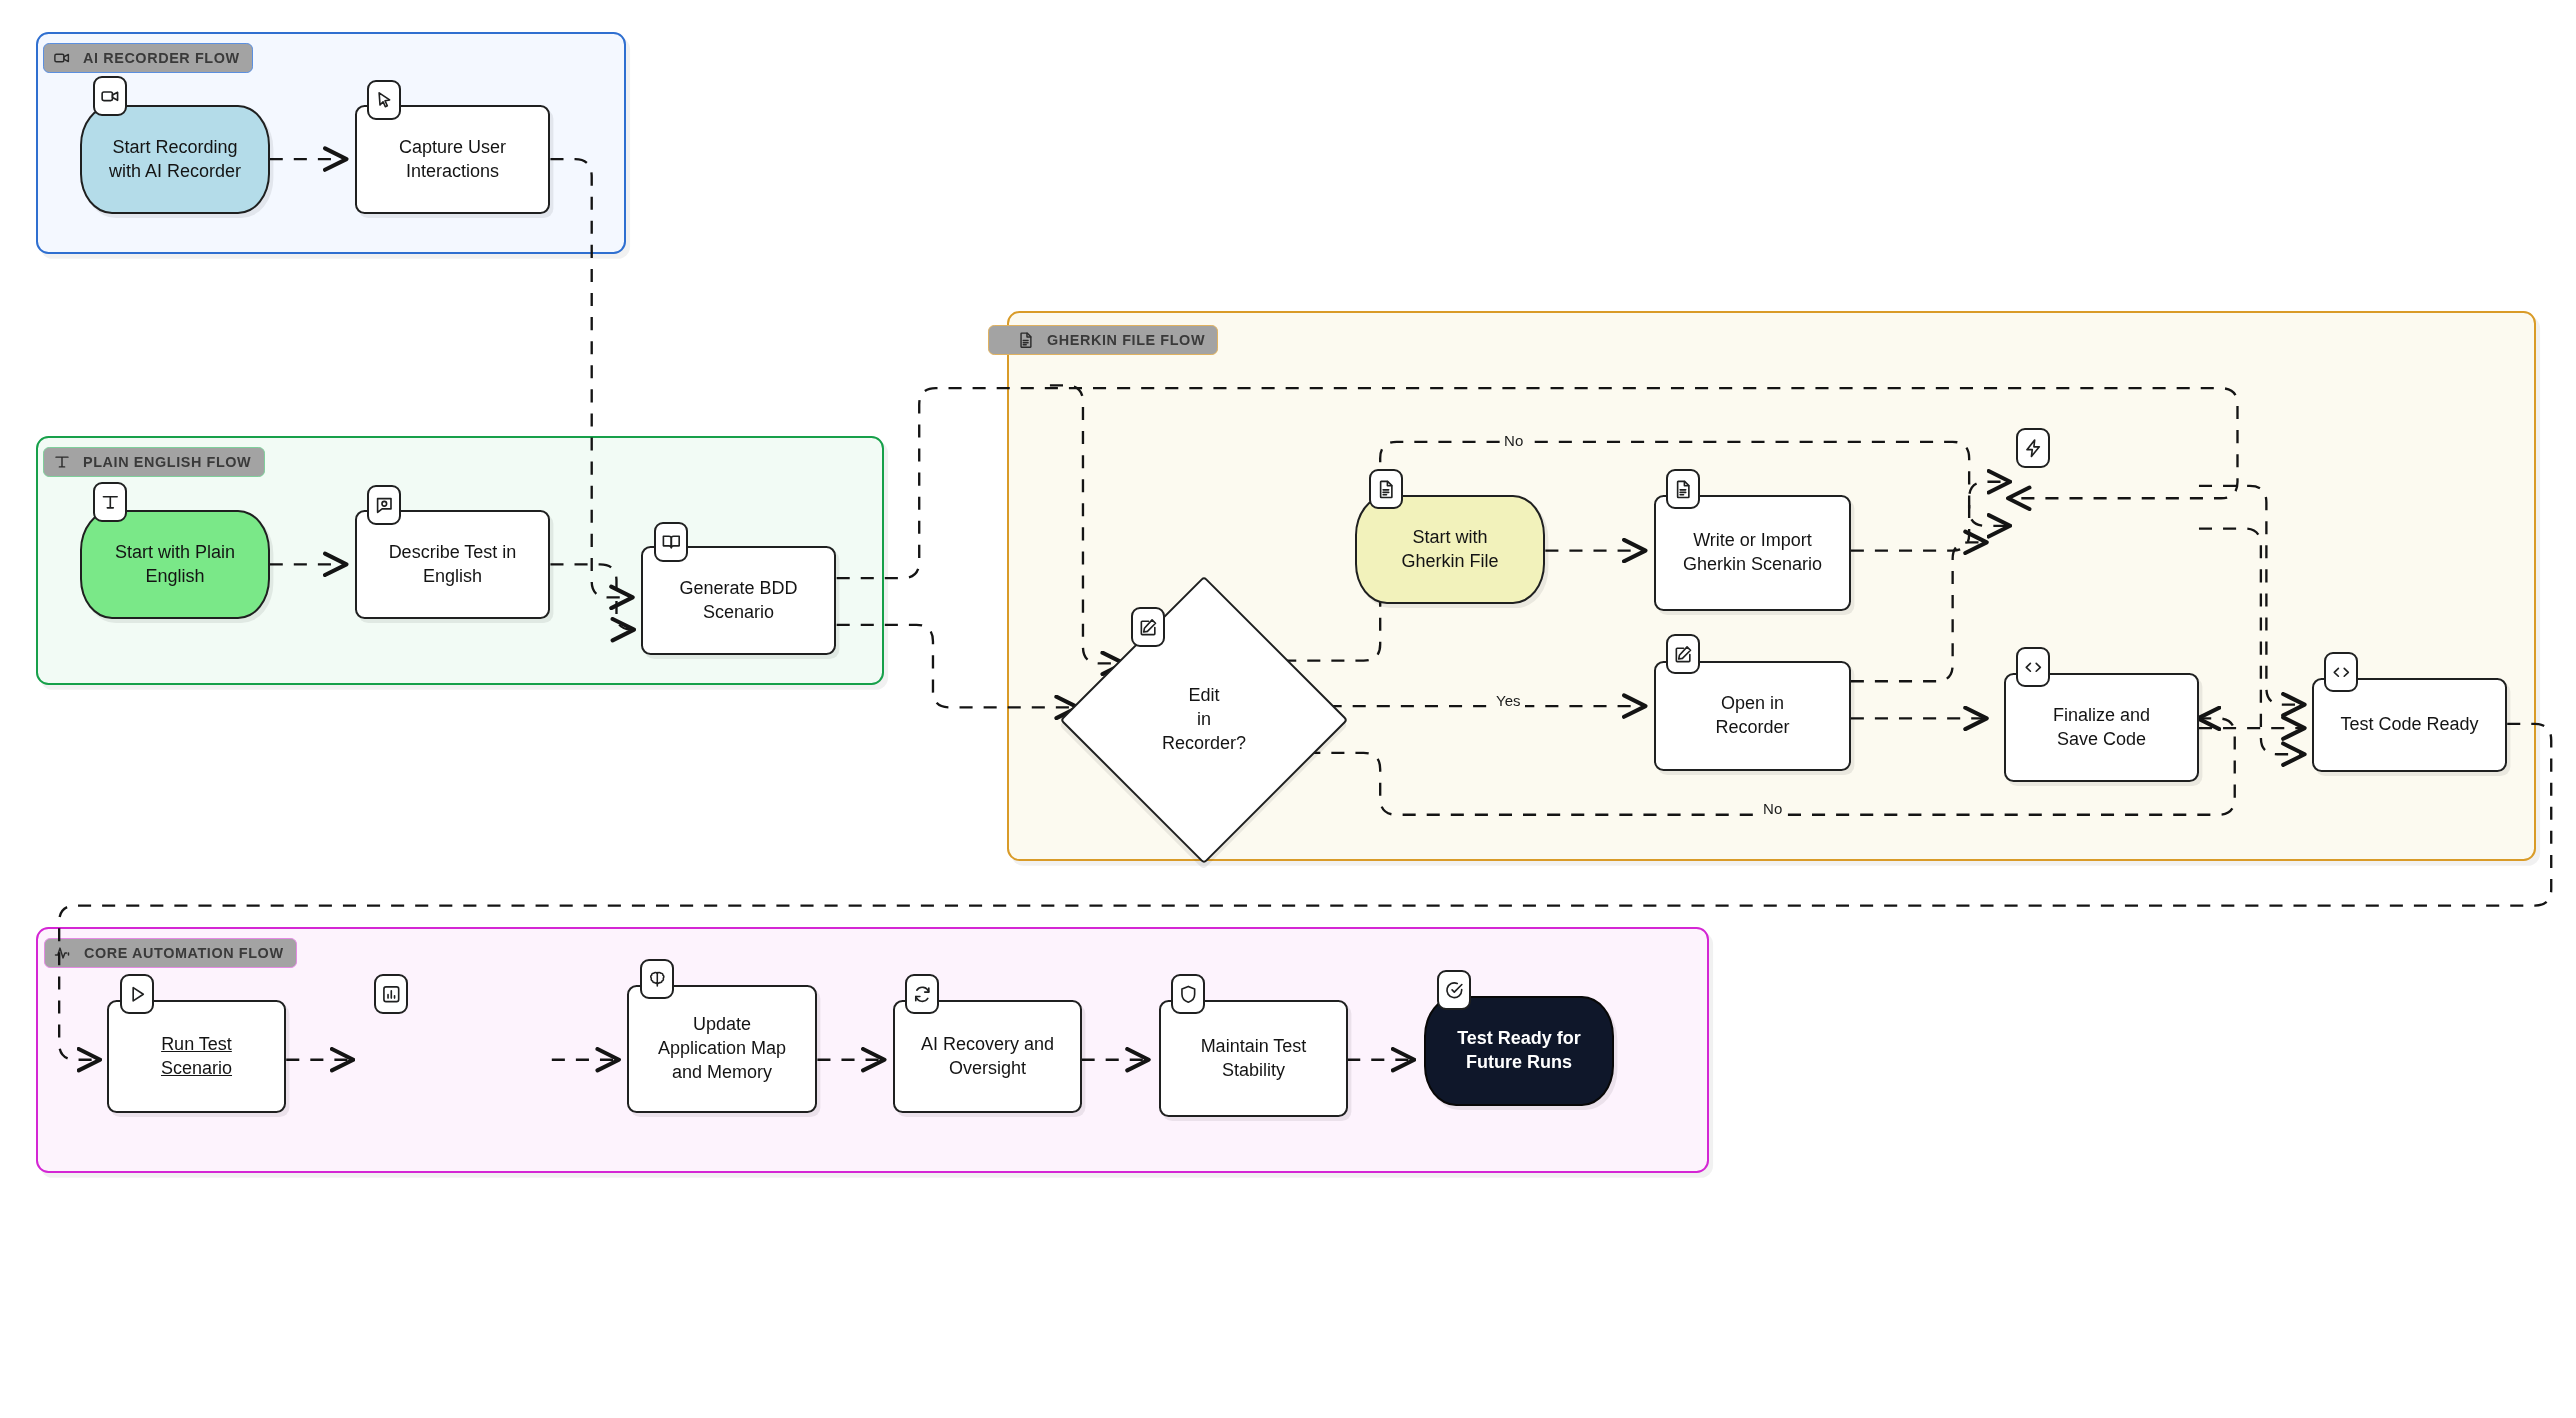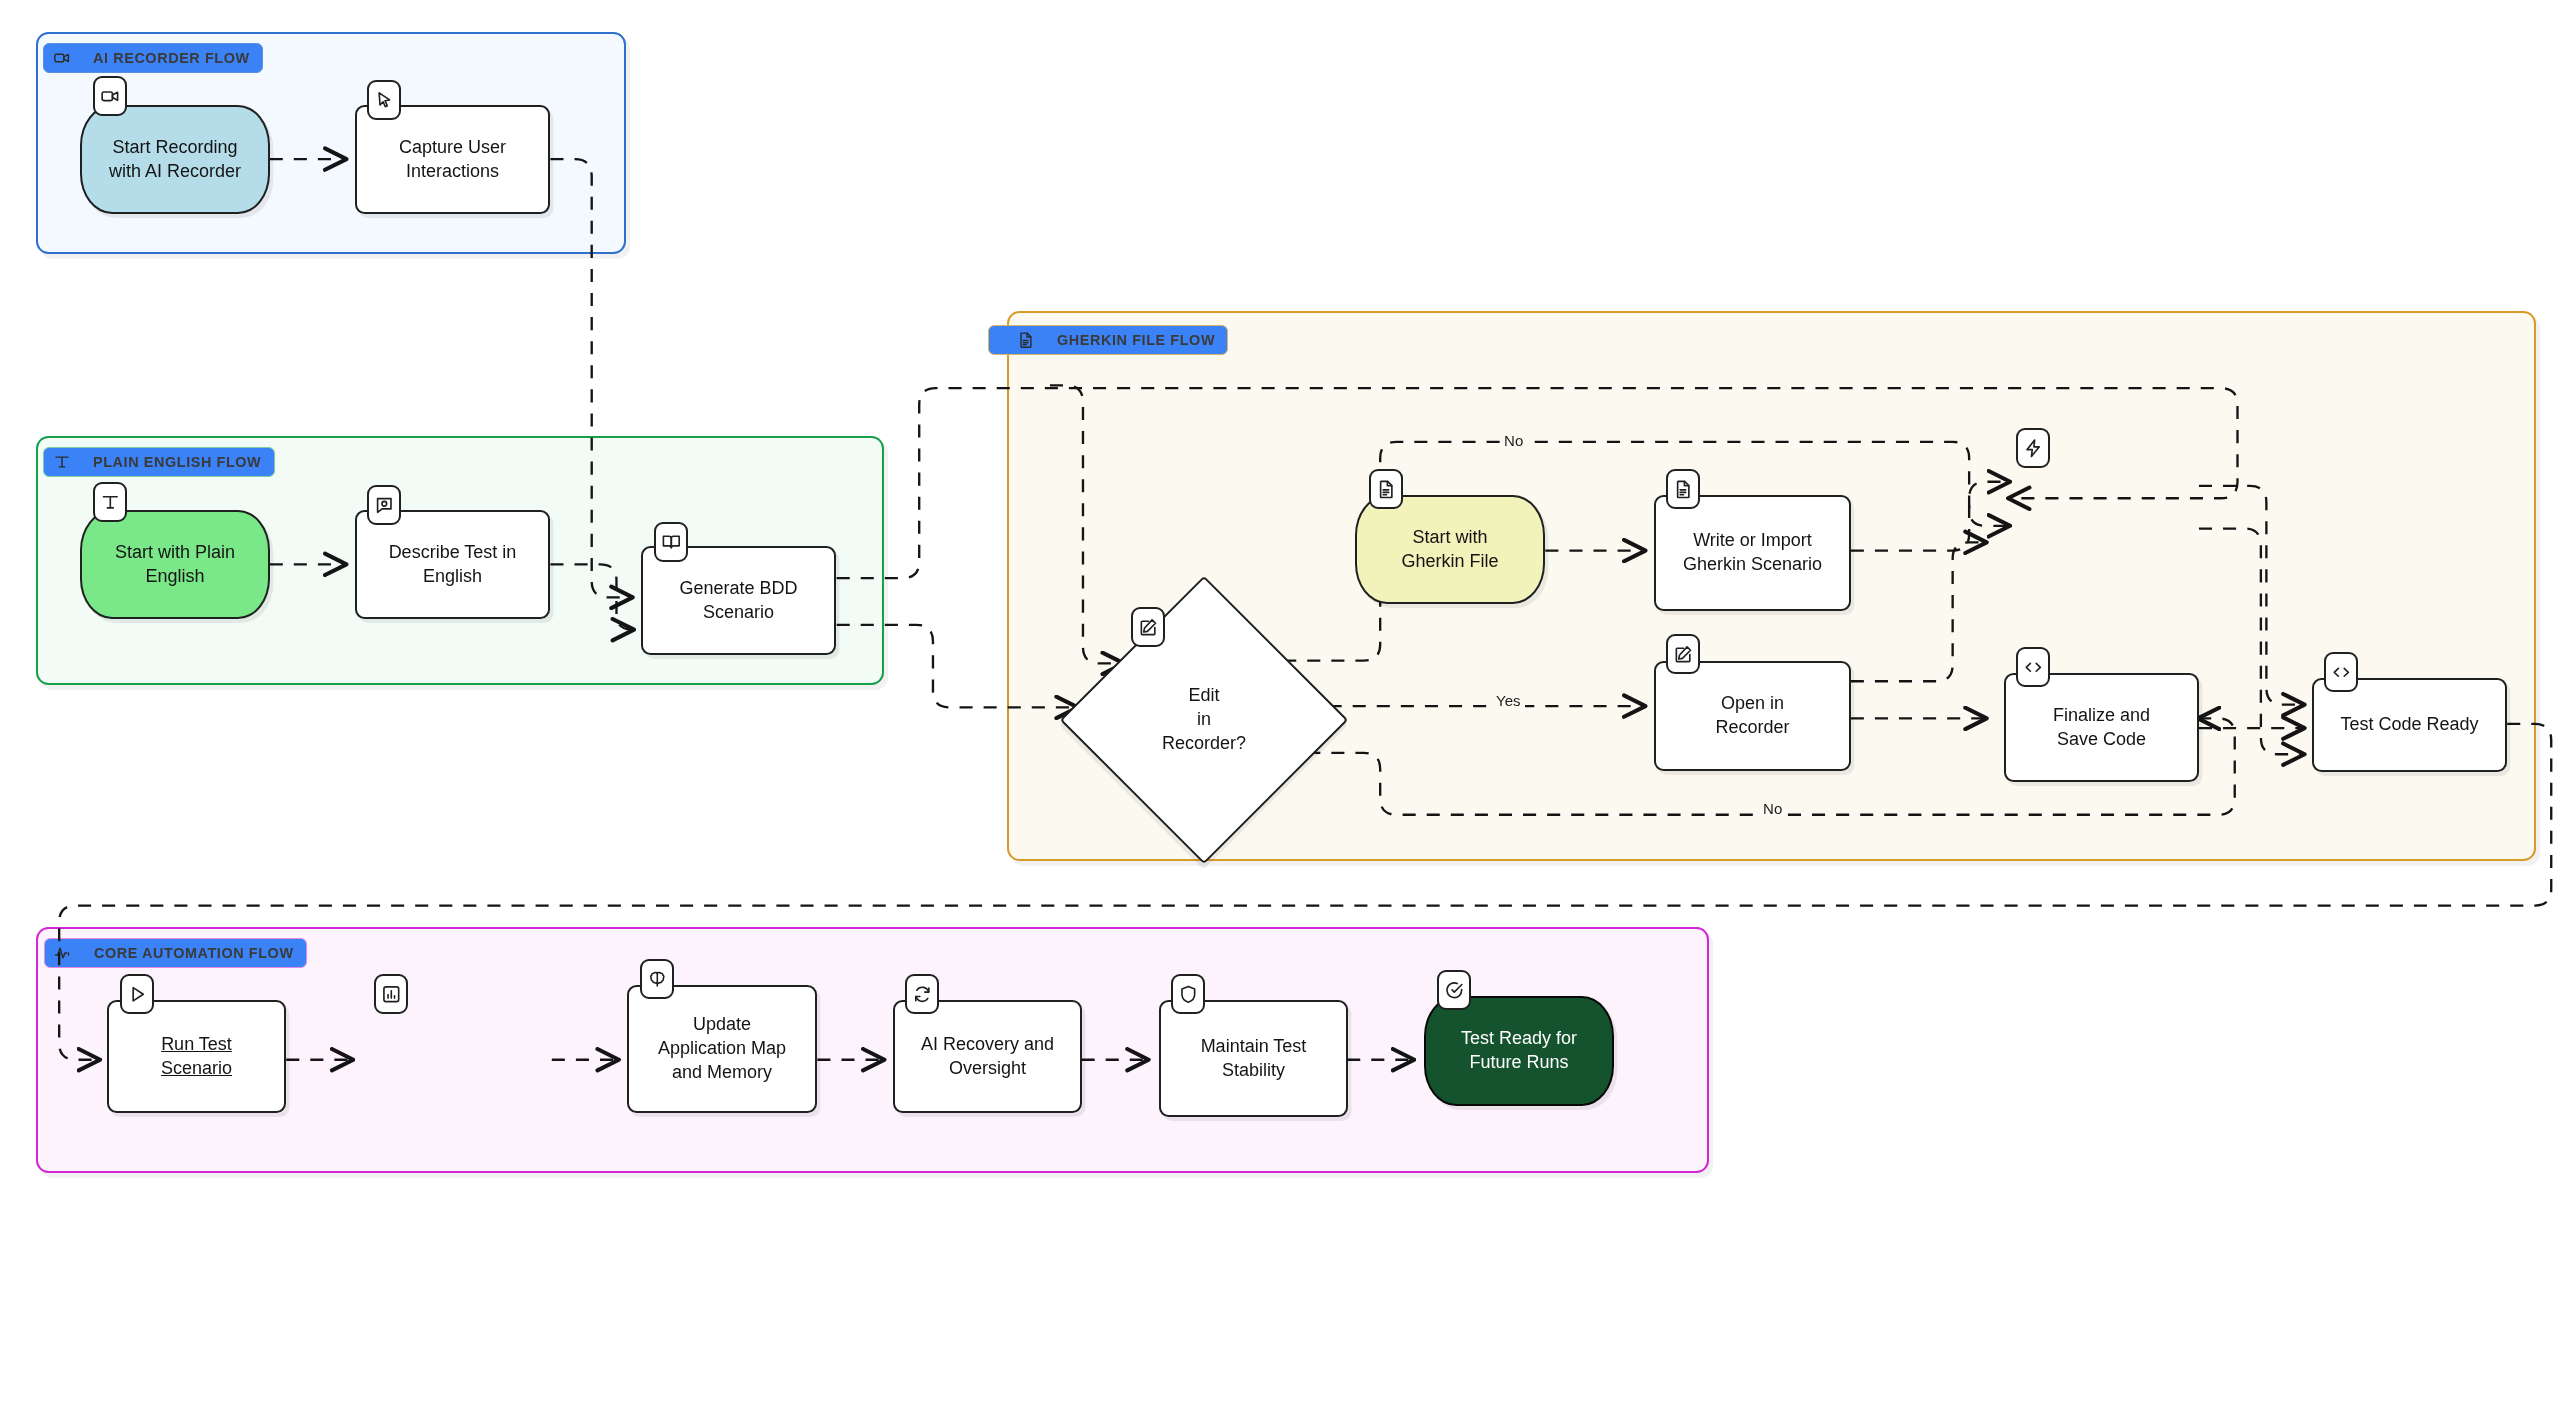--- a/index.html
+++ b/index.html
@@ -9,38 +9,38 @@
   }
   #canvas{position:absolute;inset:0;width:2576px;height:1419px;}
   .edges{position:absolute;left:0;top:0;width:2576px;height:1419px;pointer-events:none;}
 
   
   .sub{
     position:absolute;border-radius:12.4px;box-sizing:border-box;
     box-shadow:4.1px 4.8px 0 0 rgba(0,0,0,.055);
   }
   .sub-label{
-    position:absolute;display:flex;align-items:center;gap:22px;
+    position:absolute;display:flex;align-items:center;gap:12px;
     padding:4.8px 12.4px 4.8px 9px;border-radius:6.2px;box-sizing:border-box;
     font-size:14.4px;font-weight:700;letter-spacing:0.6px;color:#3a3a3a;
-    background:#3b82f6;white-space:nowrap;line-height:1;
+    background:#a3a3a3;white-space:nowrap;line-height:1;
   }
   .sub-label .ic{width:18px;height:18px;display:block;flex:none;}
 
   
   .node{
     position:absolute;box-sizing:border-box;
     display:flex;align-items:center;justify-content:center;text-align:center;
     border:2.1px solid #1f2020;background:#ffffff;color:#141414;
     font-size:18px;line-height:1.32;padding:5.5px 9.6px;
     box-shadow:3.4px 4.1px 0 0 rgba(0,0,0,.07);
     border-radius:9.6px;
   }
   .node.stadium{border-radius:32px/40px;}
-  .node.dark{background:#14532d;color:#ffffff;border-color:#080808;}
+  .node.dark{background:#0f172a;color:#ffffff;border-color:#080808;font-weight:bold;}
   .node .txt{display:block;}
 
   
   .diamond{
     position:absolute;display:flex;align-items:center;justify-content:center;
   }
   .diamond .dshape{
     position:absolute;inset:0;background:#ffffff;border:2.1px solid #1f2020;
     transform:rotate(45deg);box-sizing:border-box;border-radius:4.1px;
     box-shadow:3.4px 4.1px 0 0 rgba(0,0,0,.07);

